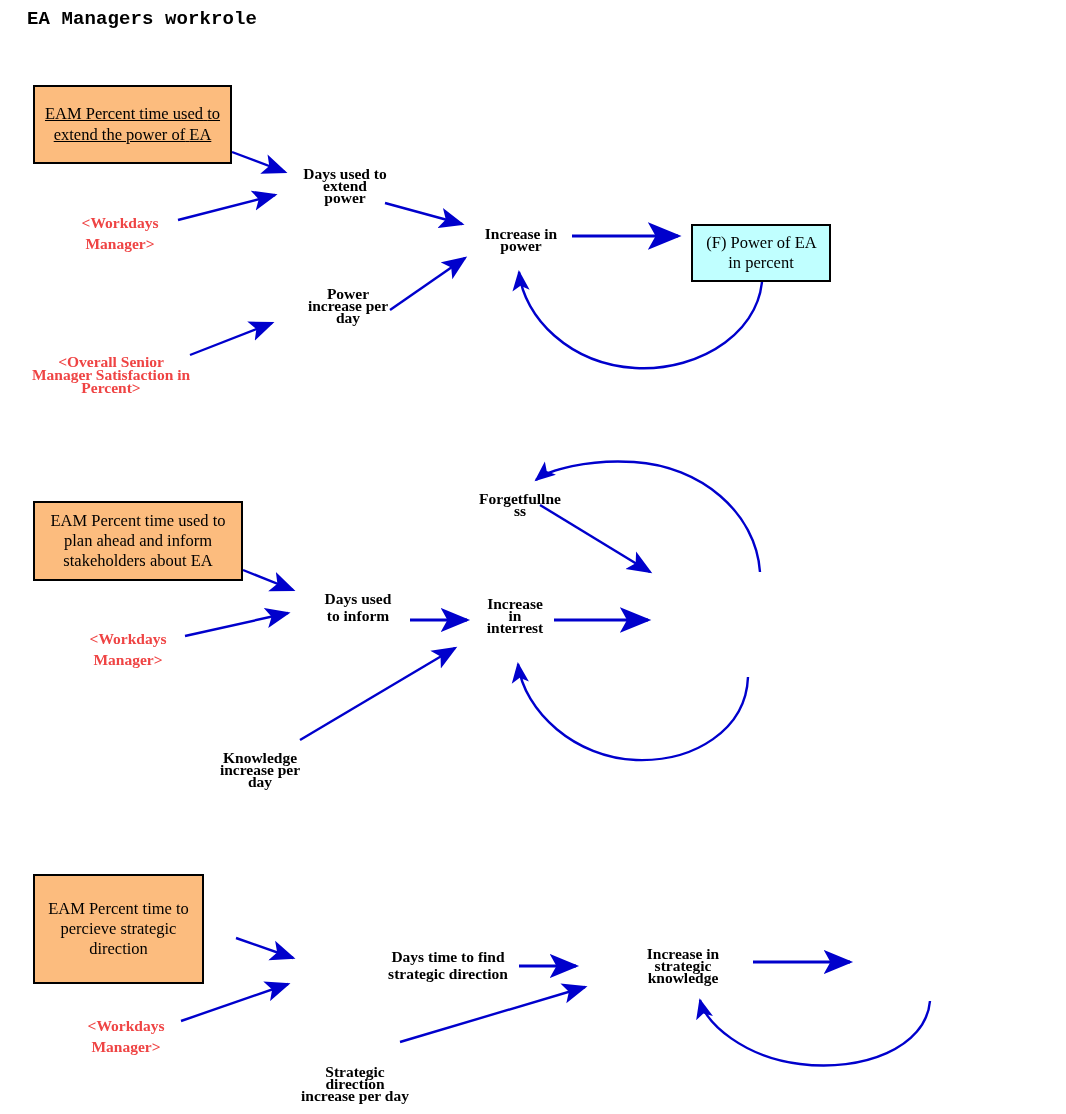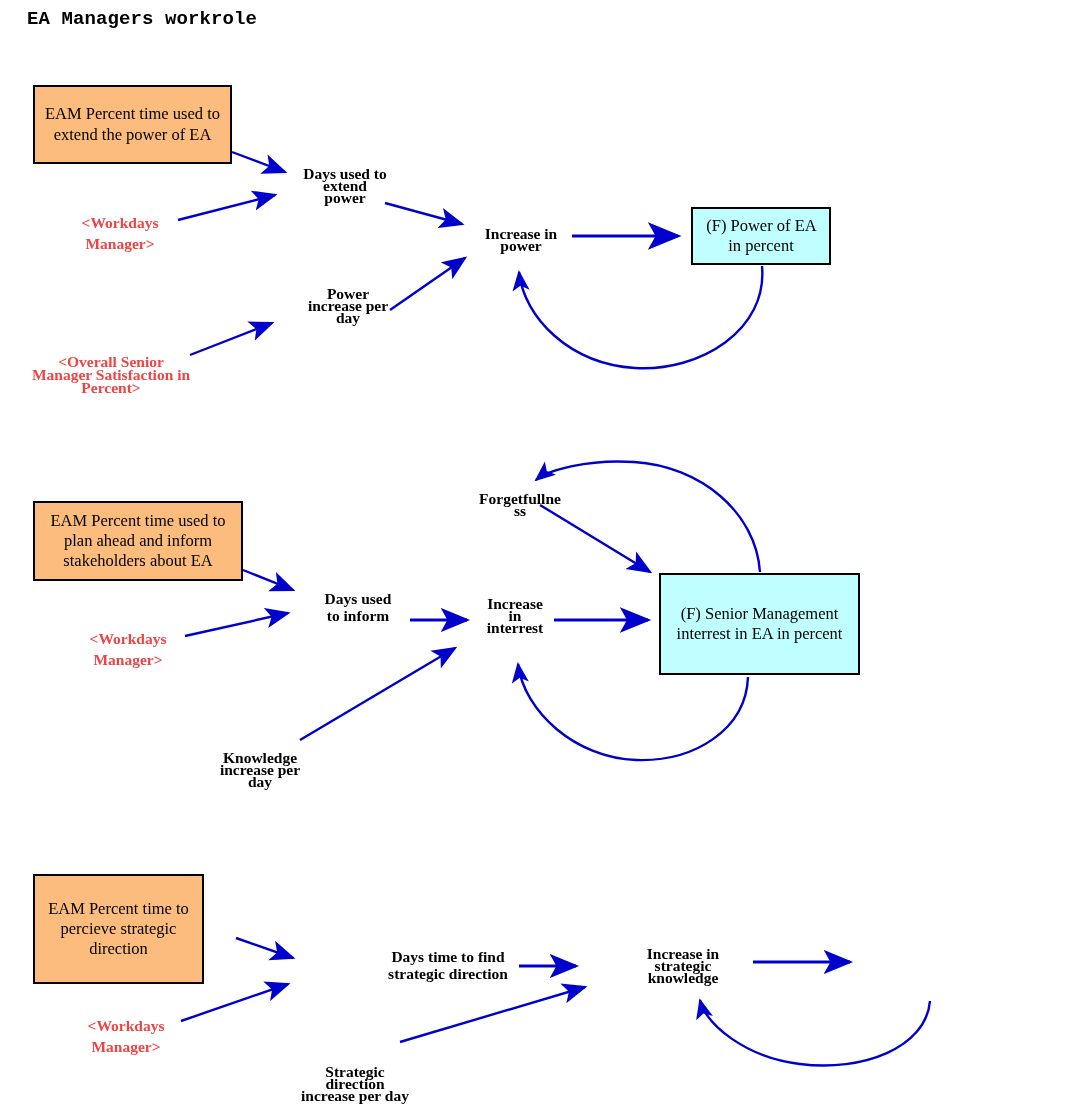--- a/index.html
+++ b/index.html
@@ -77,21 +77,21 @@
 
       <path d="M236,938 L293,958" marker-end="url(#ah)"></path>
       <path d="M181,1021 L288,984" marker-end="url(#ah)"></path>
       <path d="M519,966 L576,966" stroke-width="2.8" marker-end="url(#ah)"></path>
       <path d="M400,1042 L585,987" marker-end="url(#ah)"></path>
       <path d="M753,962 L850,962" stroke-width="2.8" marker-end="url(#ah)"></path>
       <path d="M930,1001 C926,1048 862,1072 800,1064 C744,1057 706,1024 700,1000" marker-end="url(#ahb)"></path>
     </g>
   </svg>
 
-  <div class="box aux-orange" style="left:33px;top:85px;width:199px;height:79px;">
+  <div class="box aux-orange" style="left:33px;top:85px;width:199px;height:79px;text-decoration:underline;">
     <span>
       <span>EAM Percent time used</span>
       <span>to extend the power of</span>
       <span>EA</span>
     </span>
   </div>
 
   <div class="var" style="left:286px;top:168px;width:118px;">
     <span>Days used to</span>
     <span>extend</span>
@@ -113,21 +113,21 @@
     <span>&lt;Overall Senior</span>
     <span>Manager Satisfaction in</span>
     <span>Percent&gt;</span>
   </div>
 
   <div class="var" style="left:470px;top:228px;width:102px;">
     <span>Increase in</span>
     <span>power</span>
   </div>
 
-  <div class="box aux-cyan" style="left:691px;top:207px;width:140px;height:58px;">
+  <div class="box aux-cyan" style="left:691px;top:224px;width:140px;height:58px;">
     <span>
       <span>(F) Power of EA</span>
       <span>in percent</span>
     </span>
   </div>
 
   <div class="box aux-orange" style="left:33px;top:501px;width:210px;height:80px;text-align:center;">
     <span>
       <span>EAM Percent time used to</span>
       <span>plan ahead and inform</span>
@@ -155,26 +155,20 @@
     <span>Increase</span>
     <span>in</span>
     <span>interrest</span>
   </div>
 
   <div class="var" style="left:470px;top:493px;width:100px;">
     <span>Forgetfullne</span>
     <span>ss</span>
   </div>
 
-  <div class="box aux-cyan" style="left:659px;top:573px;width:201px;height:102px;">
-    <span>
-      <span>(F) Senior Management</span>
-      <span>interrest in EA in percent</span>
-    </span>
-  </div>
 
   <div class="box aux-orange" style="left:33px;top:874px;width:171px;height:110px;">
     <span>
       <span>EAM Percent time to</span>
       <span>percieve strategic</span>
       <span>direction</span>
     </span>
   </div>
 
   <div class="var loose" style="left:374px;top:948px;width:148px;">

